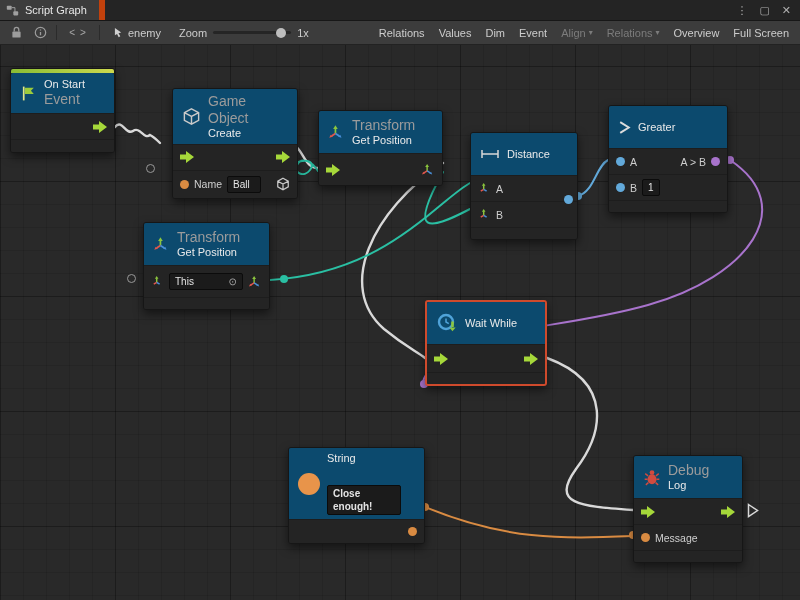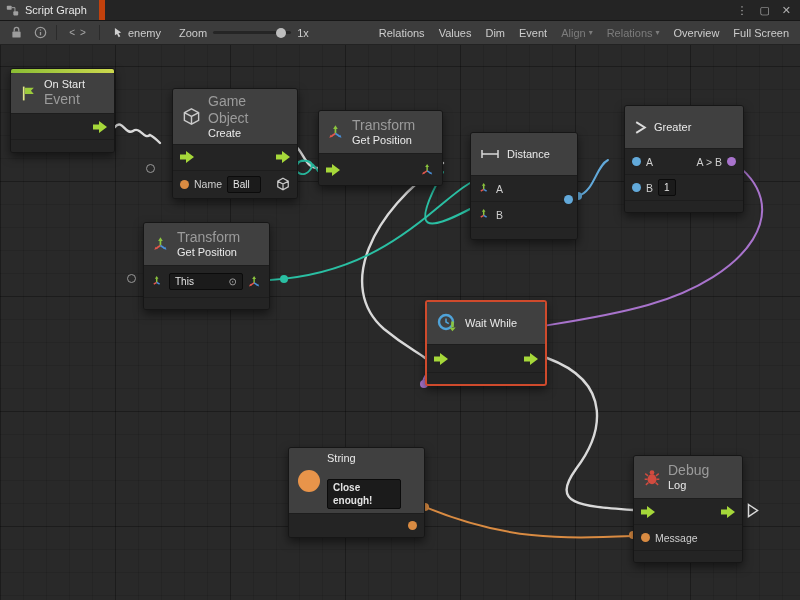--- a/index.html
+++ b/index.html
@@ -41,21 +41,21 @@
     background-position:0 21px, 0 21px, 0 21px, 0 21px; }
   .wires { position:absolute; left:0; top:0; z-index:1; pointer-events:none; }
 
   
   .node { position:absolute; z-index:2; background:#262626; border:1px solid #161616;
           border-radius:3px; box-shadow:0 4px 10px rgba(0,0,0,.5); color:#ddd; }
   .node.selected { border:2px solid #cf4a2c; }
   .accent { height:4px; border-radius:2px 2px 0 0;
             background:linear-gradient(90deg,#8abd34,#cdd94e); }
   .nhead { min-height:42px; display:flex; align-items:center; gap:7px; padding:4px 9px;
-           background:#404040; border-radius:2px 2px 0 0; }
+           background:#0c4a6e; border-radius:2px 2px 0 0; }
   .htext { display:flex; flex-direction:column; line-height:1.2; }
   .ncat { font-size:14px; color:#9b9b9b; }
   .ntitle { font-size:11px; color:#eaeaea; }
   .nbody { background:#242424; border-radius:0 0 2px 2px; }
   .nrow { display:flex; align-items:center; gap:5px; padding:0 7px; height:26px;
           border-top:1px solid #1d1d1d; position:relative; }
   .nrow.tall { height:32px; }
   .nrow.thin { height:13px; }
   .nrow.pad { height:12px; }
   .ml { margin-left:auto; }
@@ -320,21 +320,21 @@
                 <path d="M7 9l3.6 2.3" stroke="#4a90d9" stroke-width="1.8"></path>
               </svg>
           </span>
           <span class="plabel">B</span>
         </div>
         <div class="nrow pad"></div>
         <span class="dot dot-blue out-abs" style="top:20px;"></span>
       </div>
     </div>
 
-    <div class="node" style="left:624px;top:60px;width:120px;">
+    <div class="node" style="left:608px;top:60px;width:120px;">
       <div class="nhead">
         <span class="icon">
           <svg width="13" height="15" viewBox="0 0 12 14">
               <path d="M2 2l8 5-8 5" fill="none" stroke="#dcdcdc" stroke-width="1.8"></path>
             </svg>
         </span>
         <span class="ntitle">Greater</span>
       </div>
       <div class="nbody">
         <div class="nrow">
@@ -426,21 +426,21 @@
               </svg>
           </span>
         </div>
         <div class="nrow pad"></div>
       </div>
     </div>
 
     <div class="node" style="left:288px;top:402px;width:137px;">
       <div class="nhead" style="min-height:48px;">
         <span class="icon circle-orange"></span>
-        <span class="htext" style="gap:14px;">
+        <span class="htext" style="gap:20px;">
           <span class="ntitle">String</span>
           <span class="field" style="width:74px;font-weight:bold;">
             <span>Close enough!</span>
           </span>
         </span>
       </div>
       <div class="nbody">
         <div class="nrow" style="height:24px;">
           <span class="dot dot-orange ml"></span>
         </div>

